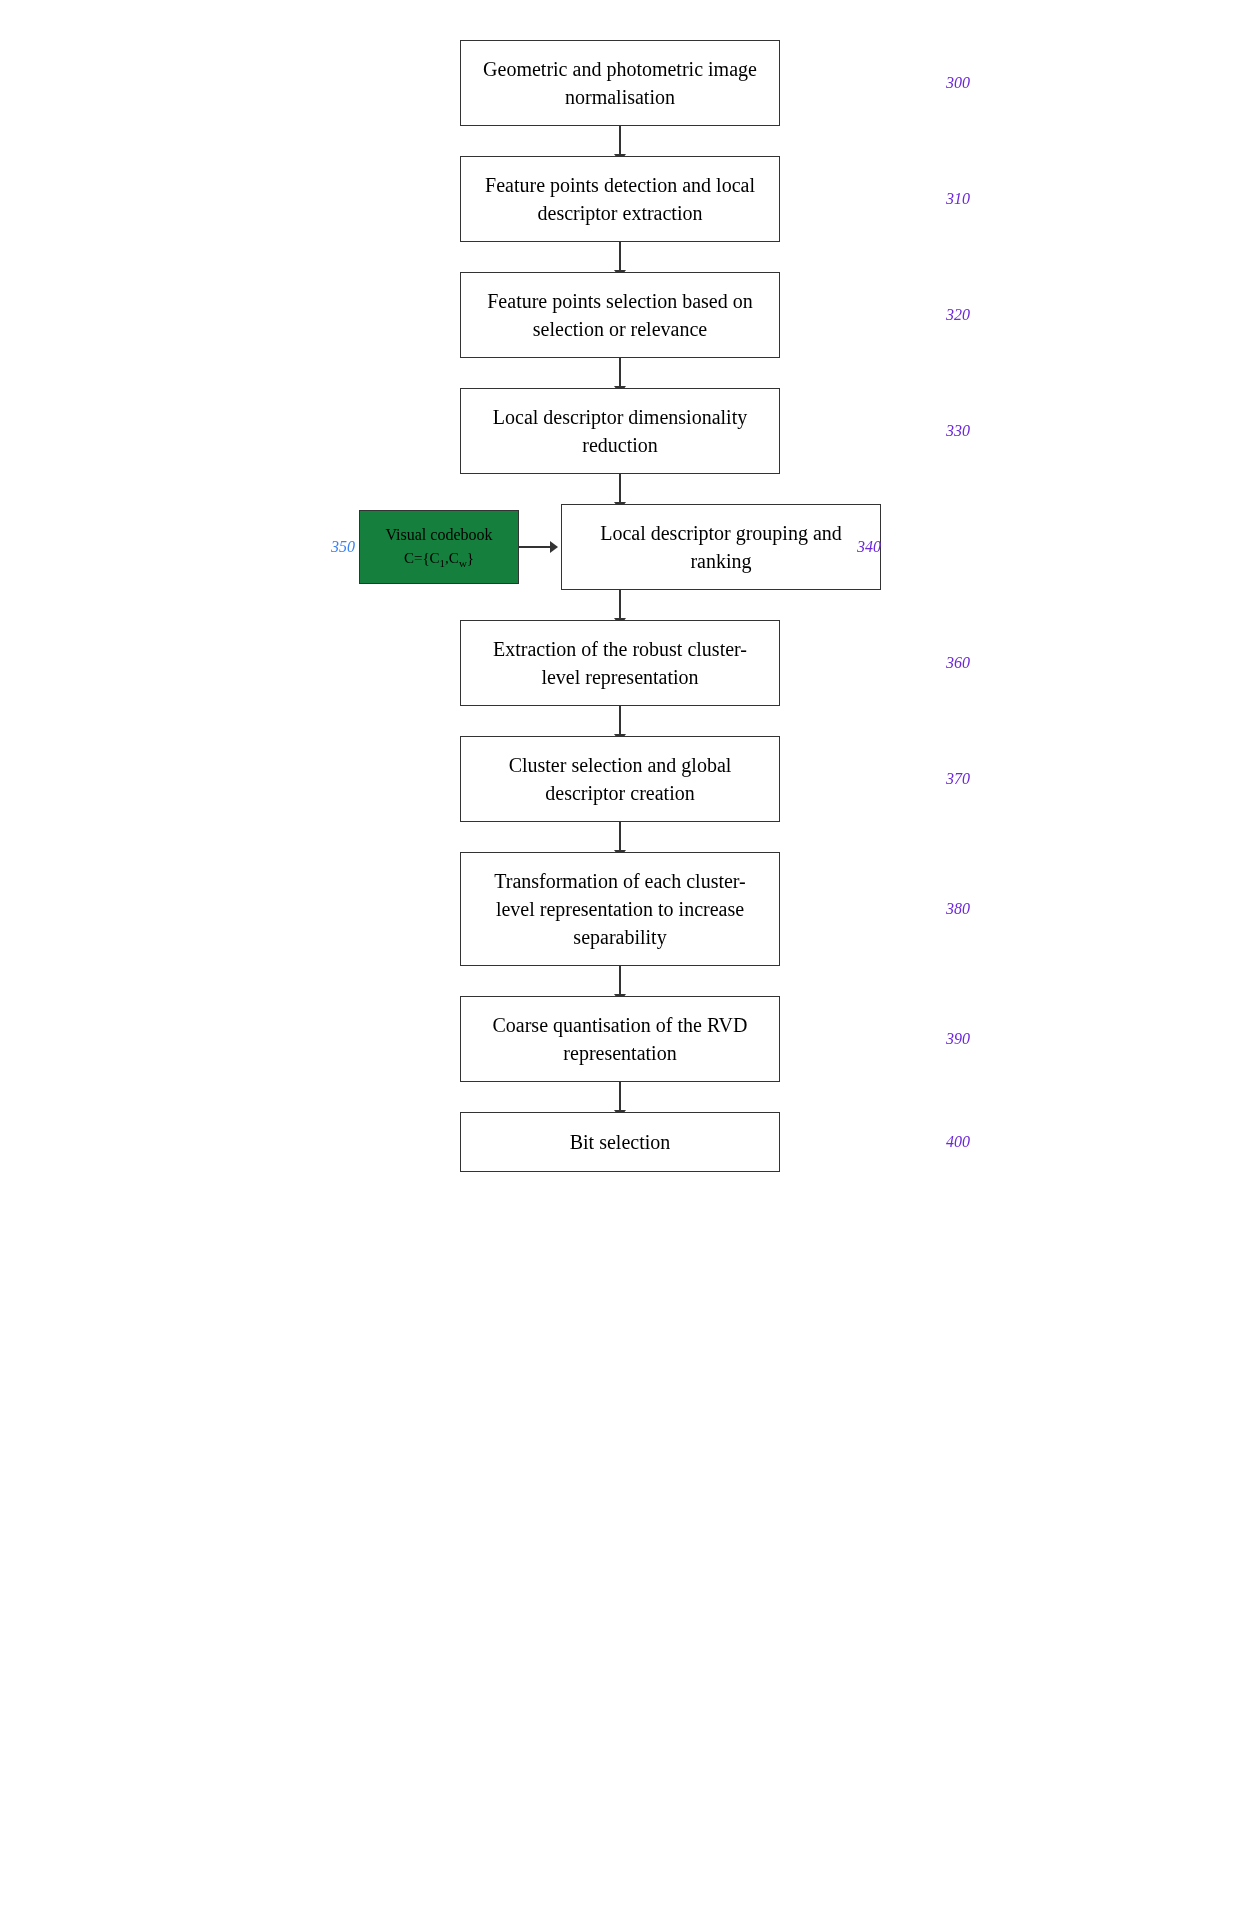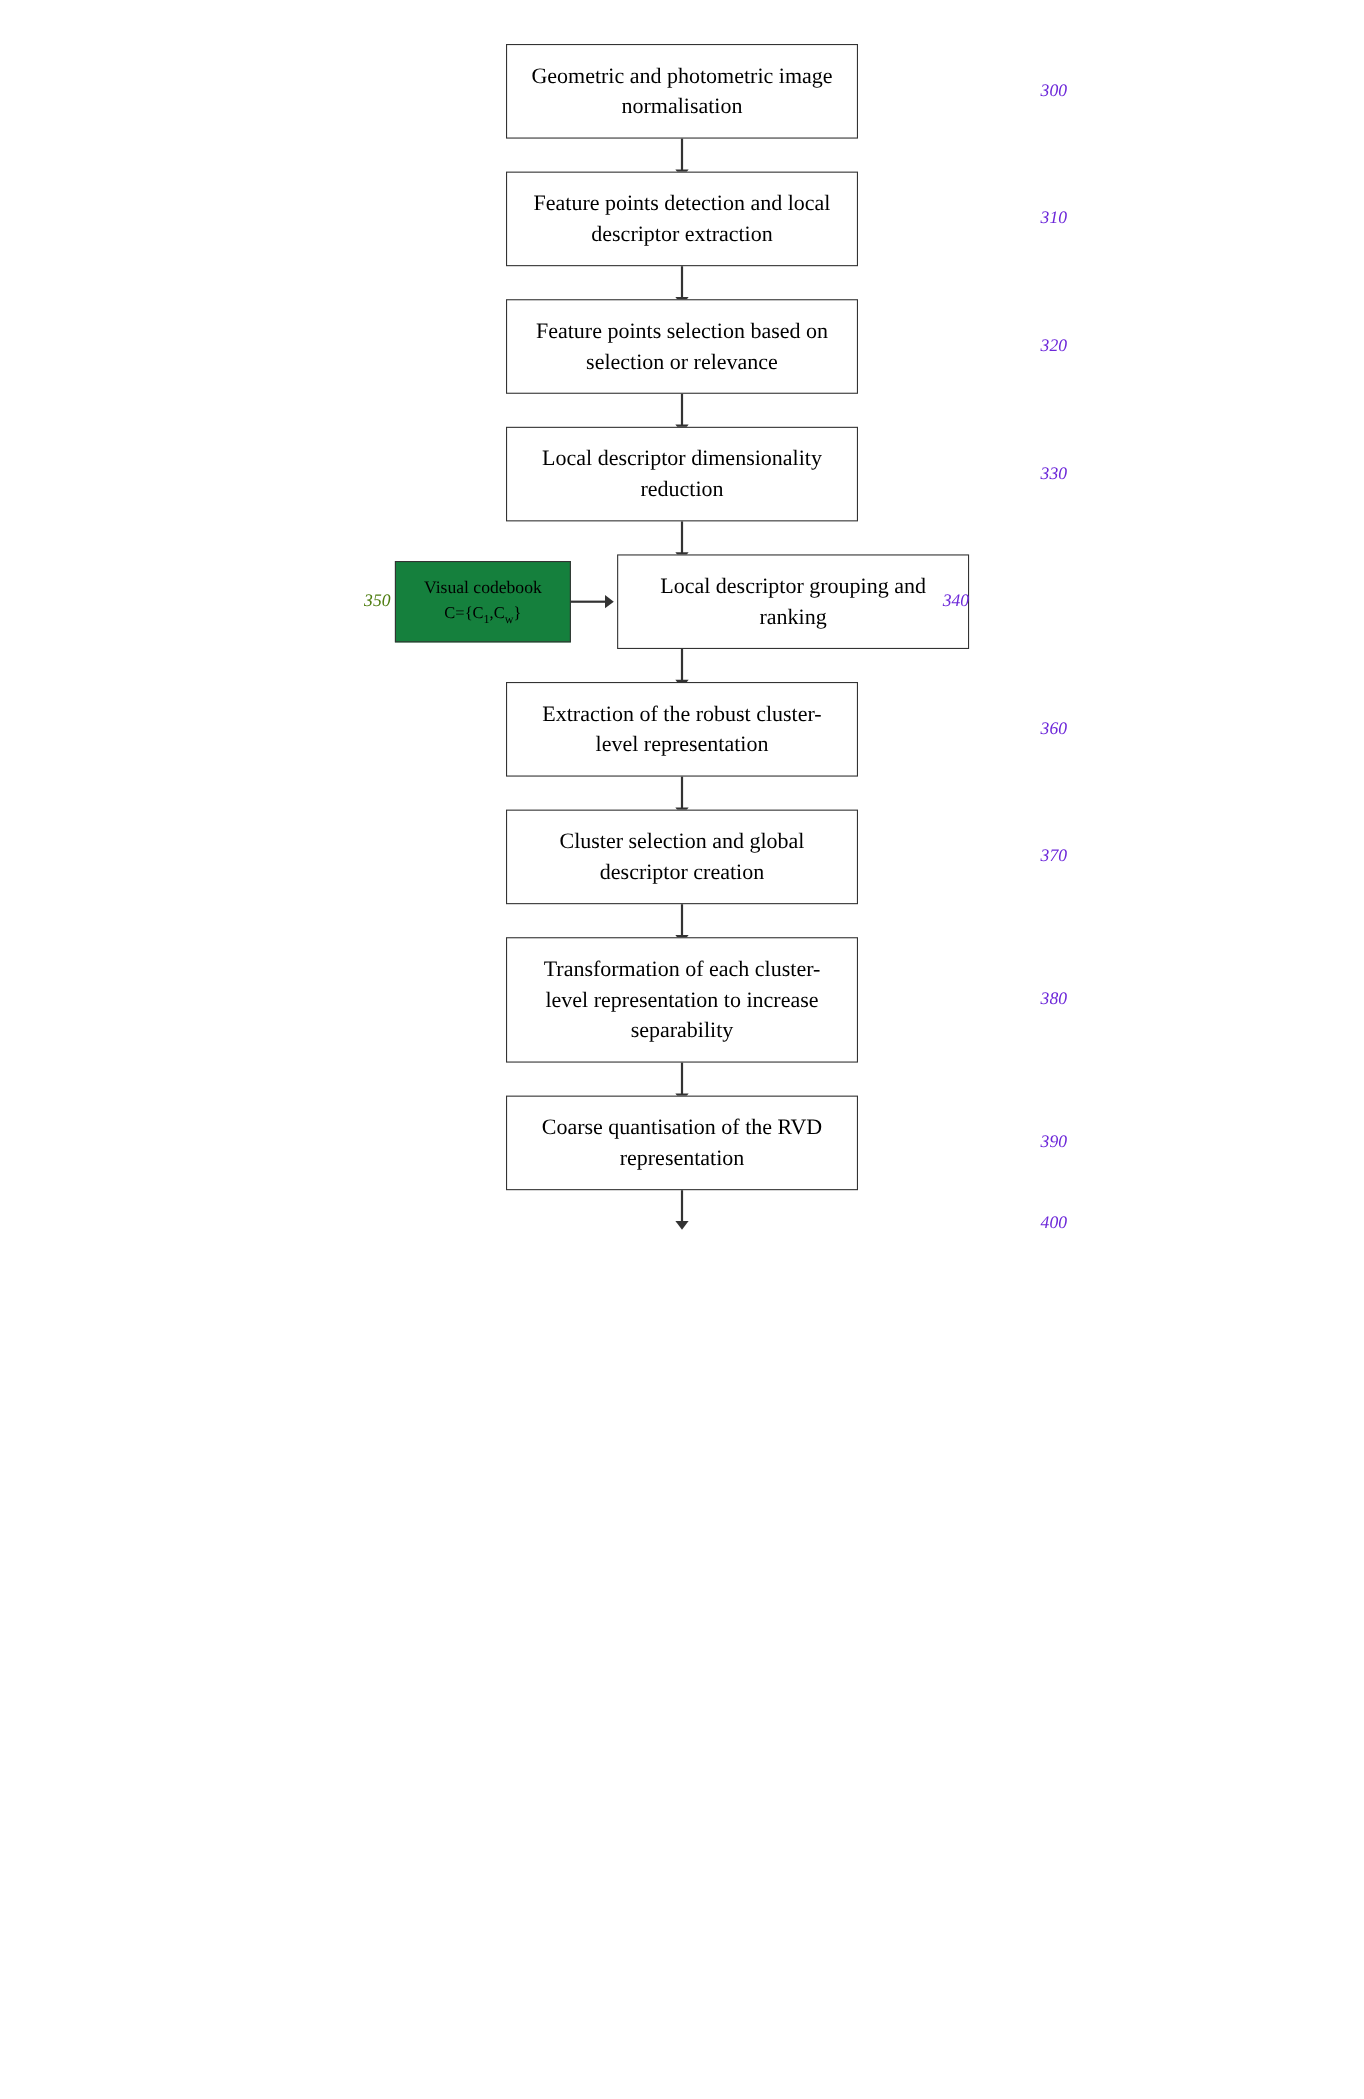--- a/index.html
+++ b/index.html
@@ -106,21 +106,21 @@
       transform: translateY(-50%);
     }
 
     .codebook-label {
       position: absolute;
       left: -30px;
       top: 50%;
       transform: translateY(-50%);
       font-style: italic;
       font-size: 16px;
-      color: #4d7c0f;
+      color: #3b82f6;
     }
 
     .math-text {
       font-family: 'Times New Roman', Times, serif;
       font-size: 15px;
     }
 
     sub {
       font-size: 11px;
     }
@@ -225,17 +225,20 @@
     <div class="step-row">
       <div class="box">
         <span>Coarse quantisation of the RVD representation</span>
       </div>
       <span class="label-ref">390</span>
     </div>
 
     <div class="arrow-down"></div>
 
     <div class="step-row">
+      <div class="box">
+        <span>Bit selection</span>
+      </div>
       <span class="label-ref">400</span>
     </div>
 
   </div>
 </div>
 
 </body></html>

